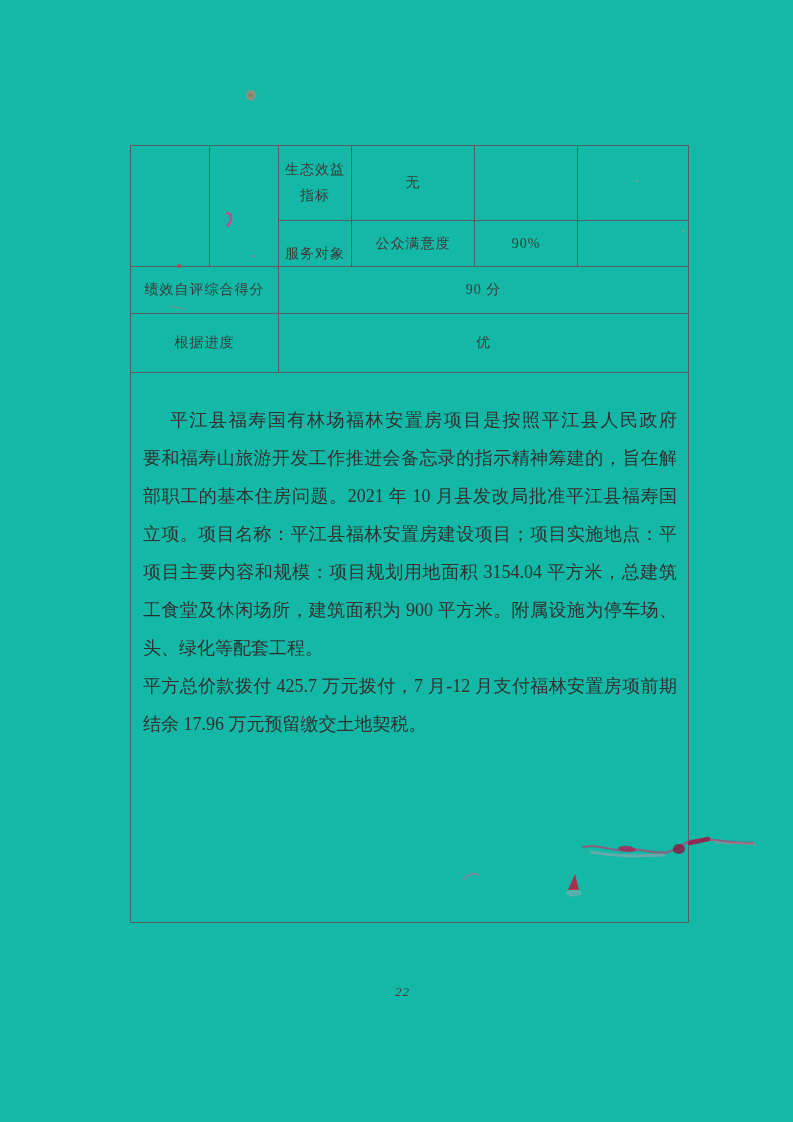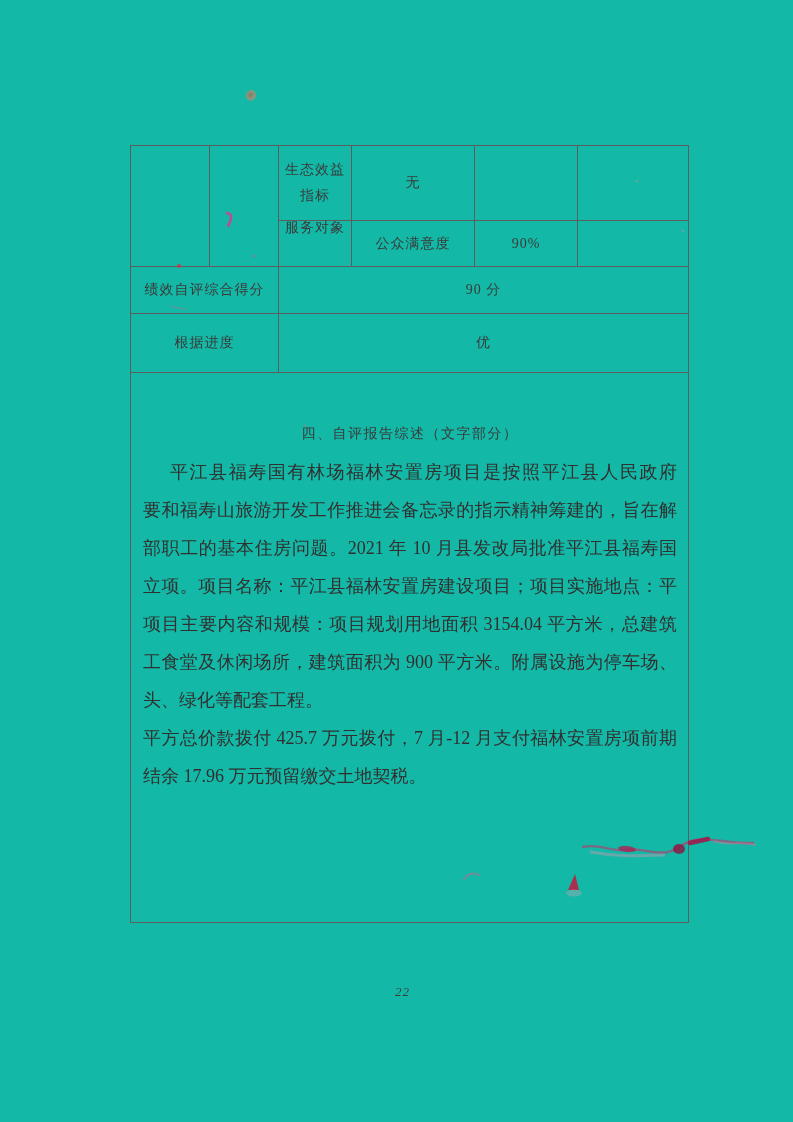--- a/index.html
+++ b/index.html
@@ -52,32 +52,31 @@
     <div class="gl" style="left:0;top:120px;width:557px;height:1px;"></div>
     <div class="gl" style="left:0;top:167px;width:557px;height:1px;"></div>
     <div class="gl" style="left:0;top:226px;width:557px;height:1px;"></div>
 
     <div class="cell twolines" style="left:148px;top:0;width:72px;height:74px;">
       <span>生态效益</span>
       <span>指标</span>
     </div>
     <div class="cell" style="left:221px;top:0;width:122px;height:74px;">无</div>
 
-    <div class="cell" style="left:148px;top:59px;width:72px;height:45px;">服务对象</div>
+    <div class="cell" style="left:148px;top:85px;width:72px;height:45px;">服务对象</div>
     <div class="cell" style="left:221px;top:75px;width:122px;height:45px;">公众满意度</div>
     <div class="cell" style="left:344px;top:75px;width:102px;height:45px;">90%</div>
 
     <div class="cell" style="left:0;top:121px;width:147px;height:46px;">绩效自评综合得分</div>
     <div class="cell" style="left:148px;top:121px;width:409px;height:46px;">90 分</div>
 
     <div class="cell" style="left:0;top:168px;width:147px;height:58px;">根据进度</div>
     <div class="cell" style="left:148px;top:168px;width:409px;height:58px;">优</div>
 
     <div class="report">
-      <div class="report-title">四、自评报告综述（文字部分）</div>
 
       <div class="ln first">平江县福寿国有林场福林安置房项目是按照平江县人民政府（2018）19 次常务会议纪</div>
       <div class="ln">要和福寿山旅游开发工作推进会备忘录的指示精神筹建的，旨在解决福寿林场 72 名在岗干</div>
       <div class="ln">部职工的基本住房问题。2021 年 10 月县发改局批准平江县福寿国有林场福林安置房项目</div>
       <div class="ln">立项。项目名称：平江县福林安置房建设项目；项目实施地点：平江县福寿山镇大和村；</div>
       <div class="ln">项目主要内容和规模：项目规划用地面积 3154.04 平方米，总建筑面积 5240 平方米，其</div>
       <div class="ln">工食堂及休闲场所，建筑面积为 900 平方米。附属设施为停车场、水、电、路、围墙、门</div>
       <div class="ln end">头、绿化等配套工程。</div>
 
       <div class="ln">平方总价款拨付 425.7 万元拨付，7 月-12 月支付福林安置房项前期经费 42.06 万元支付，年末</div>

